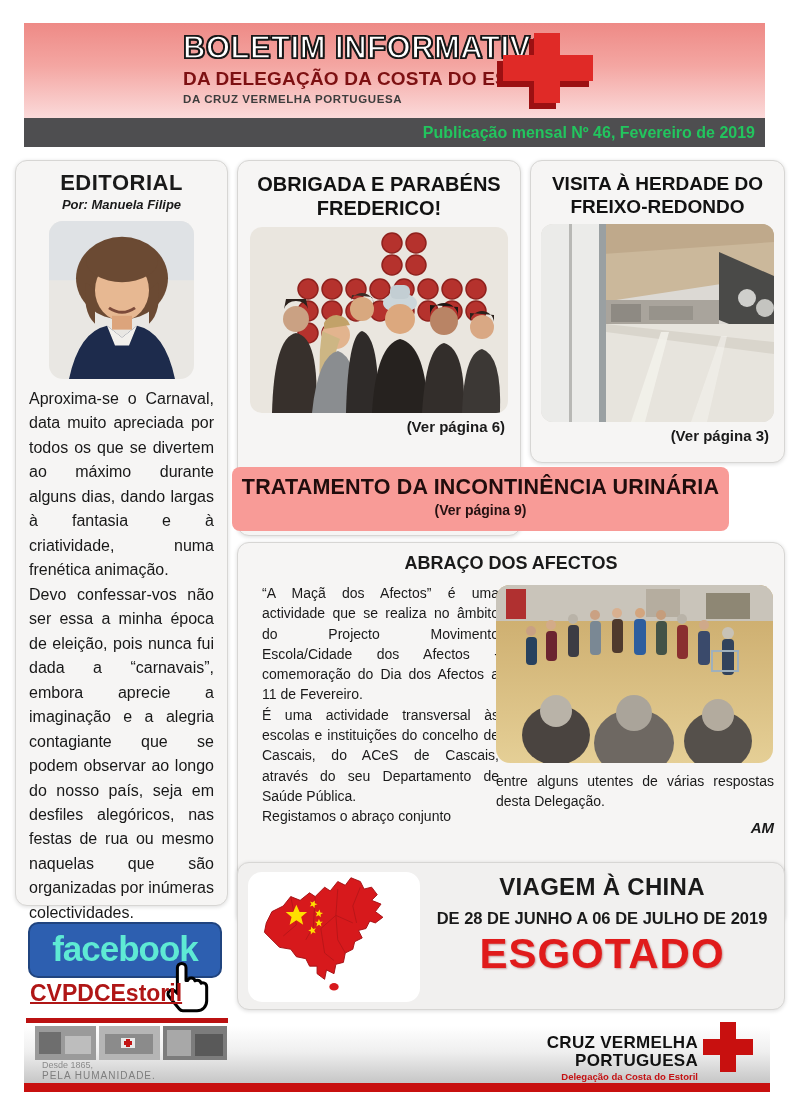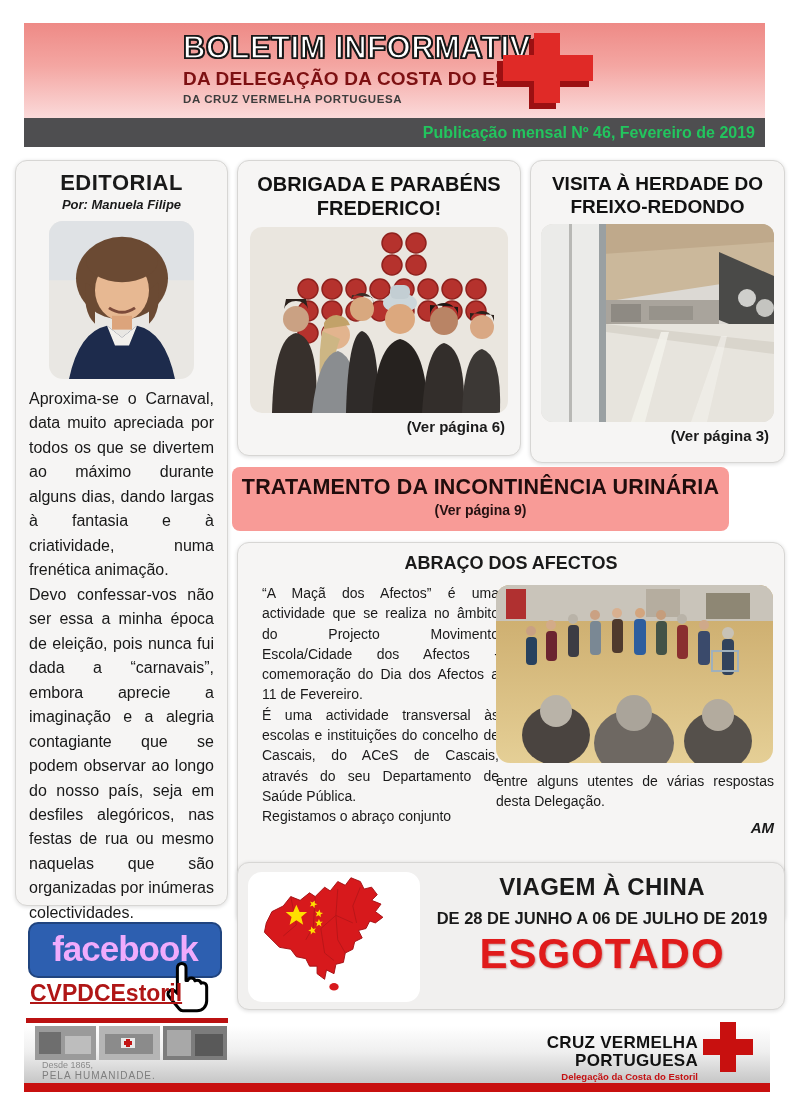--- a/index.html
+++ b/index.html
@@ -35,21 +35,21 @@
   }
   
   .editorial{left:15px;top:160px;width:213px;height:746px;}
   .ed-title{text-align:center;font-size:22px;font-weight:700;margin-top:9px;letter-spacing:0.5px;}
   .ed-byline{text-align:center;font-size:13px;font-weight:700;font-style:italic;margin-top:1px;}
   .ed-photo{display:block;margin:9px auto 0 auto;width:145px;height:158px;border-radius:14px;}
   .ed-body{padding:8px 13px 0 13px;}
   .ed-body p{margin:0;font-size:16px;line-height:1.53;text-align:justify;color:#181818;}
   .ed-cont{text-align:right;font-size:13px;font-weight:700;padding:10px 15px 0 0;}
   
-  .card-frederico{left:237px;top:160px;width:284px;height:296px;}
+  .card-frederico{left:237px;top:160px;width:284px;height:376px;}
   .card-freixo{left:530px;top:160px;width:255px;height:303px;}
   .art-title{text-align:center;font-weight:800;line-height:1.22;margin:11px 8px 6px 8px;color:#121212;}
   .card-frederico .art-title{font-size:20px;}
   .card-freixo .art-title{font-size:19px;}
   .art-photo{display:block;margin:2px auto 0 auto;border-radius:12px;}
   .photo-frederico{width:258px;height:186px;}
   .photo-freixo{width:233px;height:198px;}
   .art-caption{text-align:right;font-size:15px;font-weight:700;padding:5px 15px 0 0;}
   
   .banner-pink{
@@ -71,21 +71,21 @@
   .china-mapbox{position:absolute;left:10px;top:9px;width:172px;height:130px;background:#ffffff;border-radius:14px;}
   .china-map{position:absolute;left:4px;top:2px;width:164px;height:126px;}
   .china-right{position:absolute;left:186px;top:0;width:356px;height:148px;text-align:center;}
   .cn-title{font-size:24px;font-weight:800;margin-top:10px;letter-spacing:0.3px;}
   .cn-dates{font-size:16.5px;font-weight:800;margin-top:8px;}
   .cn-status{font-size:42px;font-weight:800;color:#e01b1b;margin-top:2px;letter-spacing:1px;text-shadow:1px 1px 2px rgba(120,0,0,.35);}
   
   .fb-btn{
     position:absolute;left:28px;top:922px;width:194px;height:56px;
     background:#2d5fb0;border:2px solid #20447f;border-radius:10px;
-    color:#f0abfc;font-size:35px;font-weight:800;letter-spacing:-1px;
+    color:#5eead4;font-size:35px;font-weight:800;letter-spacing:-1px;
     text-align:center;line-height:50px;cursor:pointer;
   }
   .cursor-hand{position:absolute;left:158px;top:958px;width:56px;height:56px;}
   .fb-handle{
     position:absolute;left:30px;top:980px;font-size:23px;font-weight:800;color:#b01616;
     text-decoration:underline;text-decoration-thickness:2px;cursor:pointer;
   }
   
   .footer-grad{position:absolute;left:24px;top:1026px;width:746px;height:57px;
     background:linear-gradient(180deg,#ffffff 0%,#efefef 45%,#c6c6c6 100%);}

